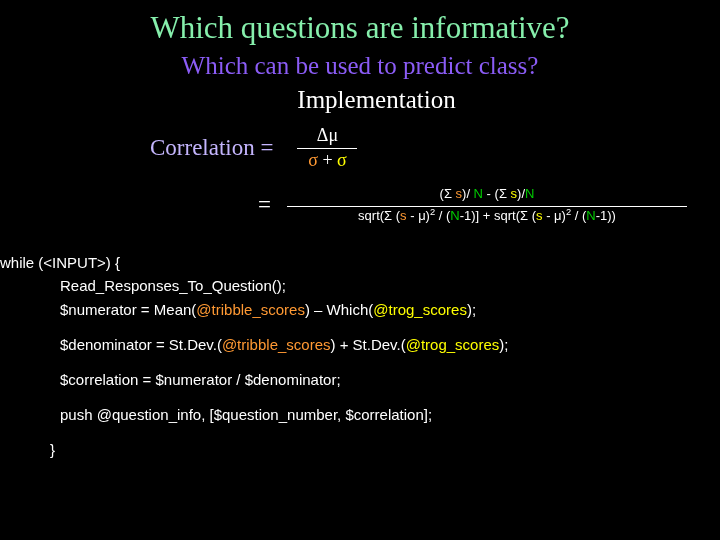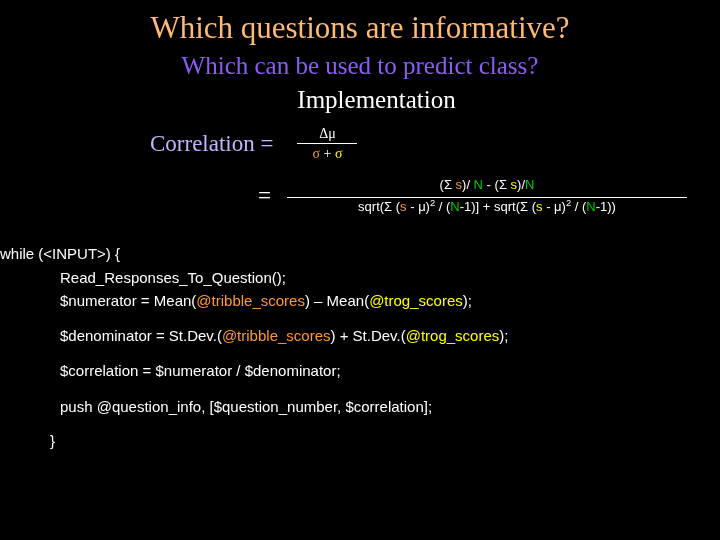--- a/index.html
+++ b/index.html
@@ -5,21 +5,21 @@
   * { margin: 0; padding: 0; box-sizing: border-box; }
   html, body { width: 720px; height: 540px; }
   body {
     background: #000;
     font-family: "Times New Roman", Times, serif;
     color: #fff;
     position: relative;
     overflow: hidden;
   }
   .title {
-    color: #fdba74;
+    color: #86efac;
     font-size: 31px;
     text-align: center;
     padding-top: 10px;
     font-weight: 400;
   }
   .subtitle {
     color: #8b5cf6;
     font-size: 25px;
     text-align: center;
     margin-top: 6px;
@@ -45,21 +45,21 @@
     color: #c4b5fd;
     margin-right: 24px;
   }
   .frac {
     display: inline-flex;
     flex-direction: column;
     align-items: center;
     line-height: 1.1;
   }
   .frac .num, .frac .den {
-    font-size: 14px;
+    font-size: 18px;
     white-space: nowrap;
   }
   .frac .bar {
     height: 1px;
     background: #fff;
     width: 100%;
     margin: 2px 0;
   }
   .eq1 .frac { width: 60px; }
   .eq1 .num { color: #fff; }
@@ -133,21 +133,21 @@
     <span class="den">
       <span>sqrt(Σ (</span><span class="orange">s</span><span> -  μ)</span><span class="sup">2</span><span> / (</span><span class="green">N</span><span>-1)]  + sqrt(Σ (</span><span class="yellow">s</span><span> -  μ)</span><span class="sup">2</span><span> / (</span><span class="green">N</span><span>-1))</span>
     </span>
   </span>
 </div>
 
 <div class="code">
   <div>while (&lt;INPUT&gt;) {</div>
   <div class="indent">Read_Responses_To_Question();</div>
   <div class="indent">
-    <span>$numerator = Mean(</span><span class="orange">@tribble_scores</span><span>) – Mean(</span><span class="yellow">@trog_scores</span><span>);</span>
+    <span>$numerator = Mean(</span><span class="orange">@tribble_scores</span><span>) – Which(</span><span class="yellow">@trog_scores</span><span>);</span>
   </div>
   <div class="indent gap">
     <span>$denominator = St.Dev.(</span><span class="orange">@tribble_scores</span><span>) + St.Dev.(</span><span class="yellow">@trog_scores</span><span>);</span>
   </div>
   <div class="indent gap">$correlation = $numerator / $denominator;</div>
   <div class="indent gap">push @question_info, [$question_number, $correlation];</div>
 </div>
 <div class="brace">}</div>
 
 </body></html>

